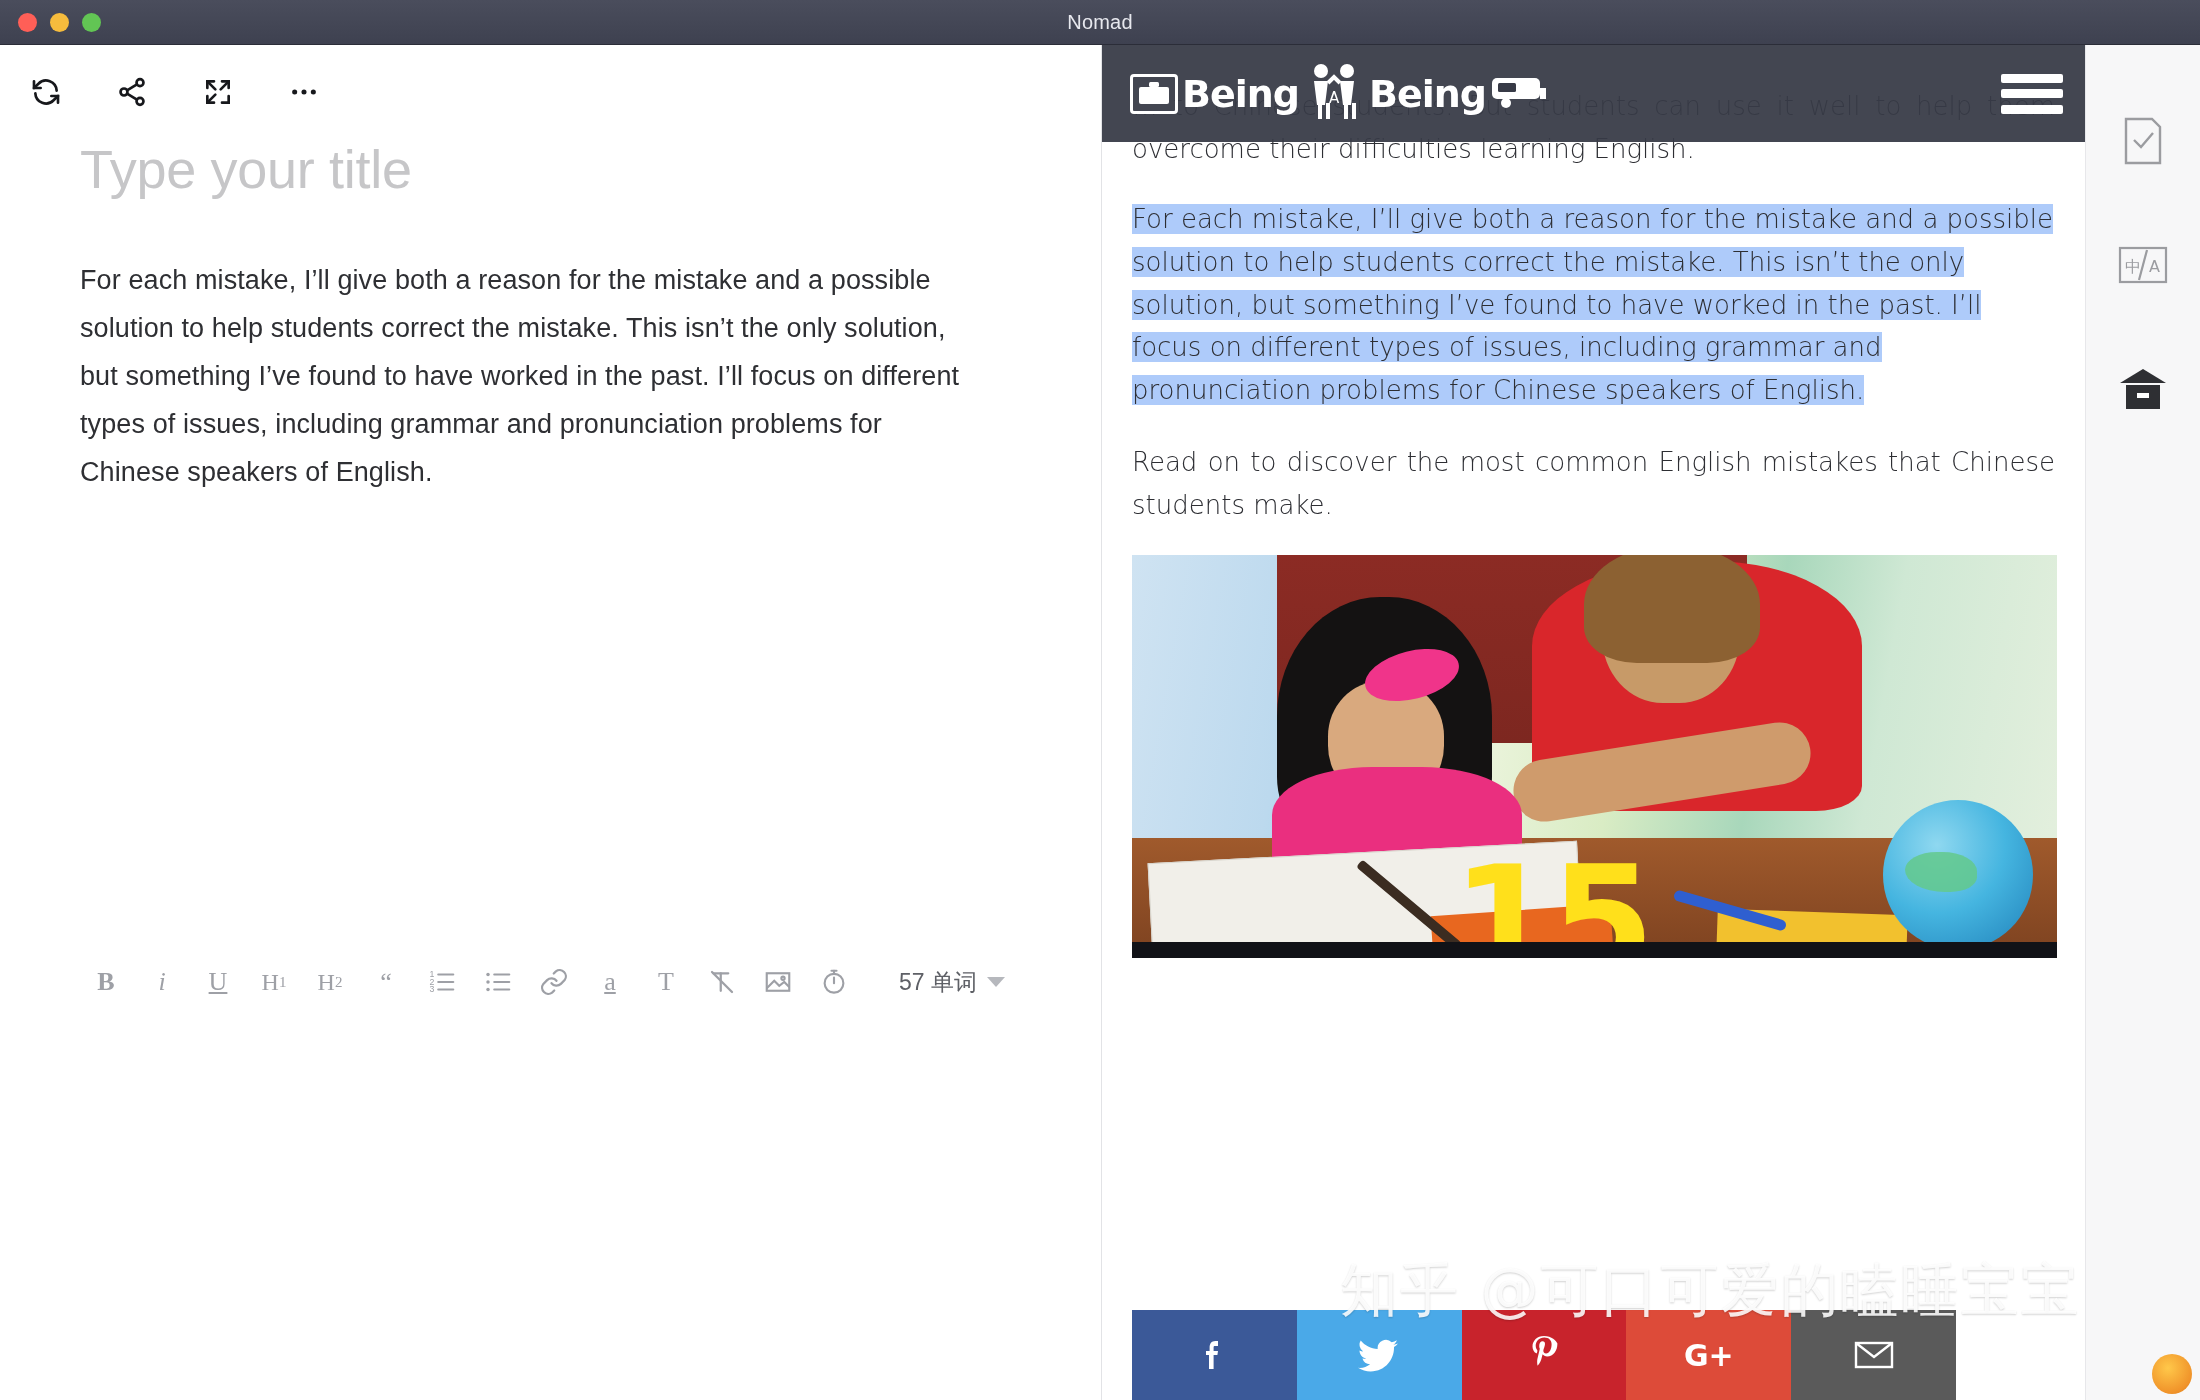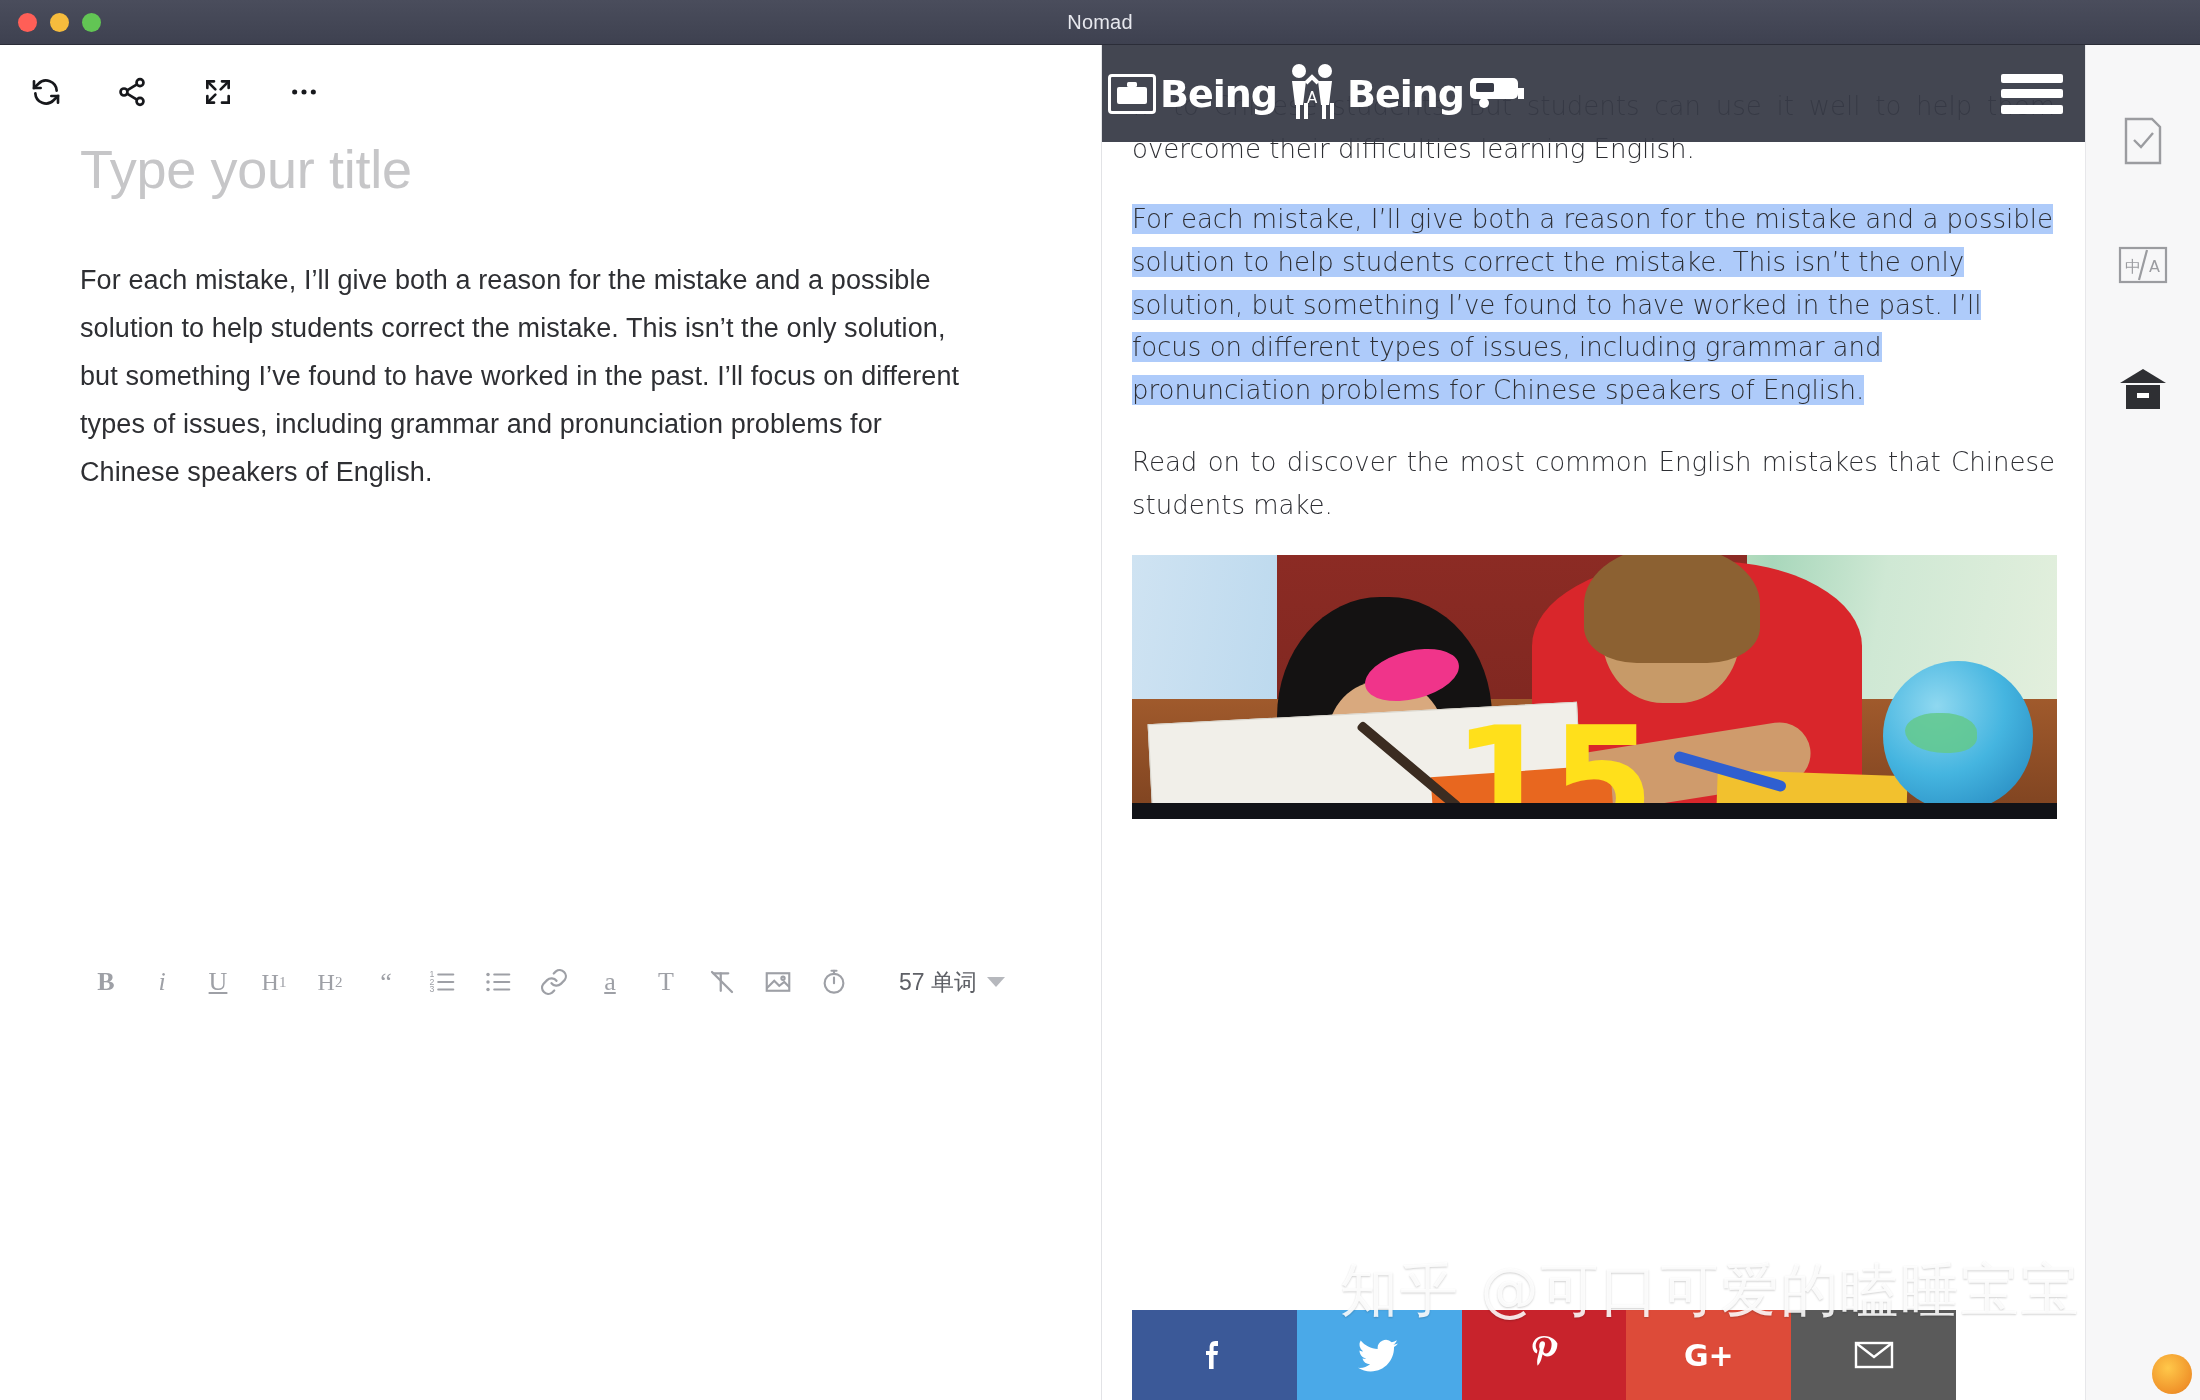--- a/index.html
+++ b/index.html
@@ -176,21 +176,21 @@
 
   .site-header {
     position: absolute;
     top: 0; left: 0;
     width: 983px;
     height: 97px;
     background: rgba(55,58,70,.94);
     display: flex;
     align-items: center;
     justify-content: space-between;
-    padding: 0 22px 0 6px;
+    padding: 0 22px 0 28px;
     z-index: 5;
   }
 
   .logo {
     display: flex;
     align-items: center;
     gap: 4px;
     height: 70px;
   }
   .logo-text {
@@ -247,21 +247,21 @@
     box-decoration-break: clone;
     -webkit-box-decoration-break: clone;
   }
   .p-selected-wrap {
     margin-bottom: 30px;
   }
 
   .article-photo {
     position: relative;
     width: 925px;
-    height: 264px;
+    height: 403px;
     margin-top: 14px;
     overflow: hidden;
     background: #d5e4ef;
   }
   .photo-sky {
     position: absolute; inset: 0;
     background:
       linear-gradient(100deg,#cfe3f2 0%,#bcd9ee 18%,#9fd6ea 26%,#e9f3d9 40%,#d9ecc4 52%,#a8d7bb 66%,#cfe8d4 78%,#e5f0de 100%);
   }
   .photo-wall {

